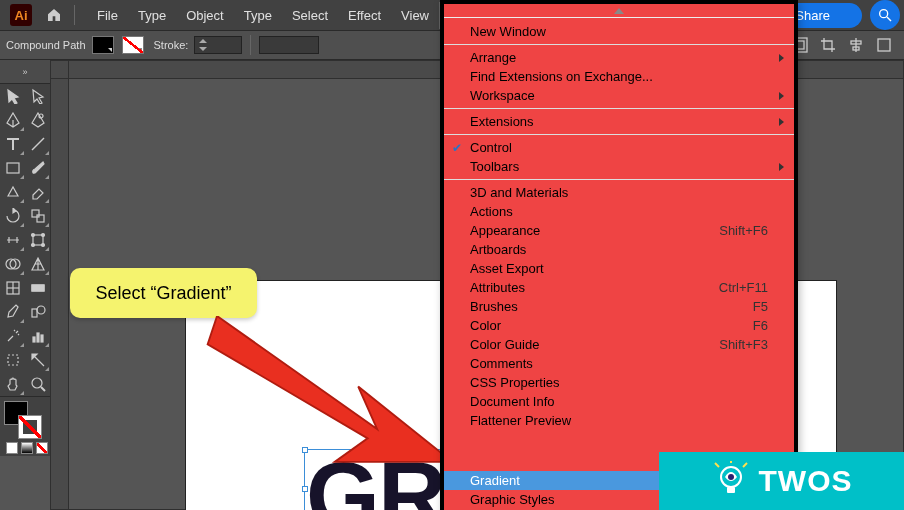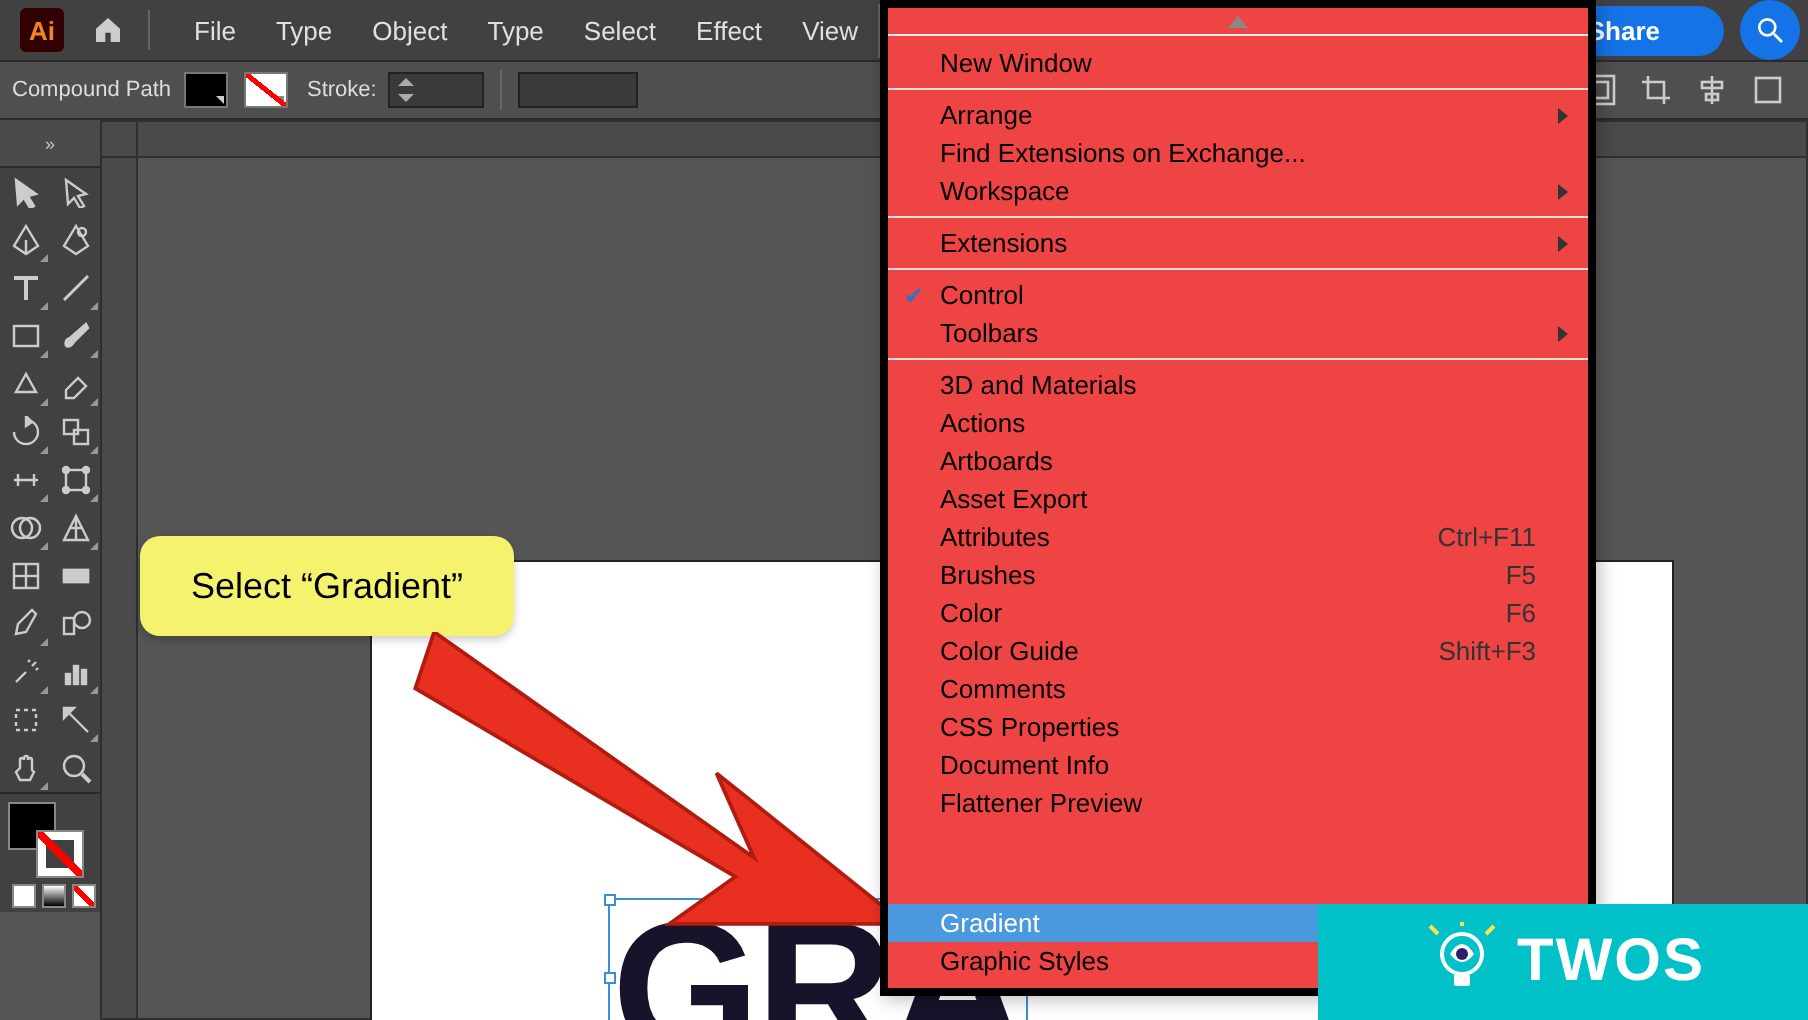--- a/index.html
+++ b/index.html
@@ -7,21 +7,21 @@
 
 
 .menubar { height: 30px; background: #414141; display: flex; align-items: center; padding: 0 4px; color: #e0e0e0; font-size: 13px; }
 .app-icon { width: 22px; height: 22px; background: #310000; color: #ef8622; display: flex; align-items: center; justify-content: center; font-weight: bold; font-size: 13px; border-radius: 3px; margin: 0 6px; }
 .home-icon { width: 24px; height: 24px; display: flex; align-items: center; justify-content: center; color: #ccc; margin: 0 4px; cursor: pointer; }
 .home-icon svg { width: 16px; height: 16px; fill: #ccc; }
 .menu-items { display: flex; margin-left: 8px; }
 .menu-item { padding: 6px 10px; cursor: pointer; }
 .menu-item.active { background: #636363; }
 .menubar-spacer { flex: 1; }
-.share-btn { background: #1473e6; color: #fff; padding: 5px 32px; border-radius: 14px; font-size: 13px; font-weight: bold; }
+.share-btn { background: #1473e6; color: #fff; padding: 5px 32px; border-radius: 14px; font-size: 13px; }
 .search-btn { width: 30px; height: 30px; background: #1473e6; border-radius: 15px; margin-left: 8px; display: flex; align-items: center; justify-content: center; }
 .search-btn svg { width: 16px; height: 16px; stroke: #fff; fill: none; stroke-width: 2; }
 
 
 .controlbar { height: 30px; background: #4f4f4f; display: flex; align-items: center; padding: 0 6px; color: #ddd; font-size: 11px; border-top: 1px solid #2a2a2a; border-bottom: 1px solid #2a2a2a; }
 .controlbar .label { margin-right: 6px; }
 .swatch { width: 22px; height: 18px; background: #000; border: 1px solid #777; margin-right: 4px; position: relative; }
 .swatch .dropdown-tri { position: absolute; right: 1px; bottom: 1px; width: 0; height: 0; border-left: 4px solid transparent; border-top: 4px solid #ccc; }
 .nostroke-swatch { width: 22px; height: 18px; background: #fff; border: 1px solid #777; margin-right: 10px; position: relative; }
 .nostroke-swatch::after { content: ""; position: absolute; left: 0; top: 0; right: 0; bottom: 0; background: linear-gradient(to top right, transparent 45%, red 45%, red 55%, transparent 55%); }
@@ -390,20 +390,24 @@
         <span class="submenu-arrow"></span>
       </li>
       <hr>
       <li>
         <span>3D and Materials</span>
       </li>
       <li>
         <span>Actions</span>
       </li>
       <li>
+        <span>Appearance</span>
+        <span class="shortcut">Shift+F6</span>
+      </li>
+      <li>
         <span>Artboards</span>
       </li>
       <li>
         <span>Asset Export</span>
       </li>
       <li>
         <span>Attributes</span>
         <span class="shortcut">Ctrl+F11</span>
       </li>
       <li>

